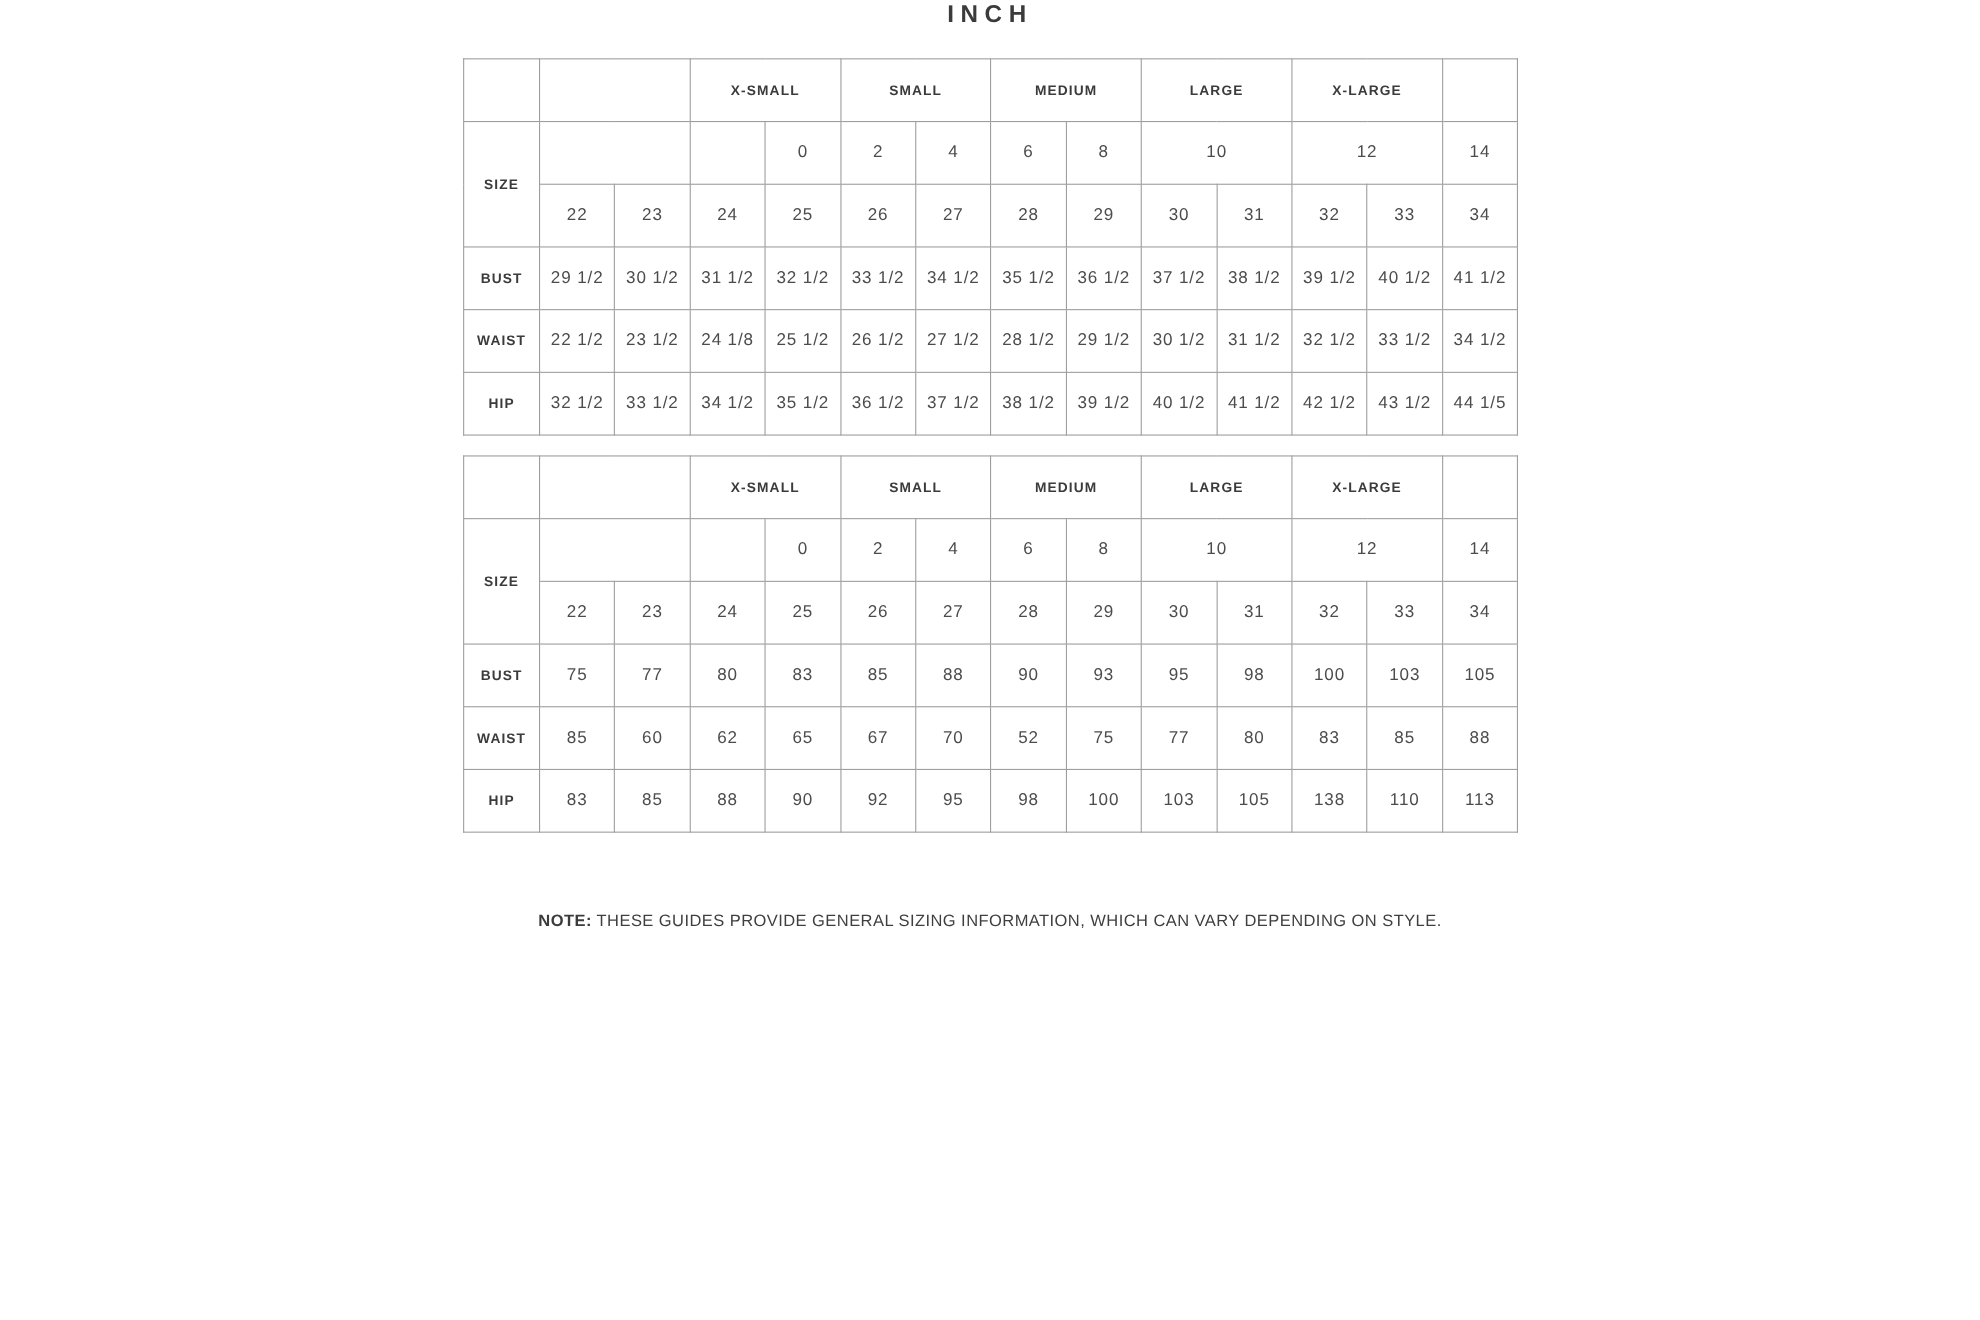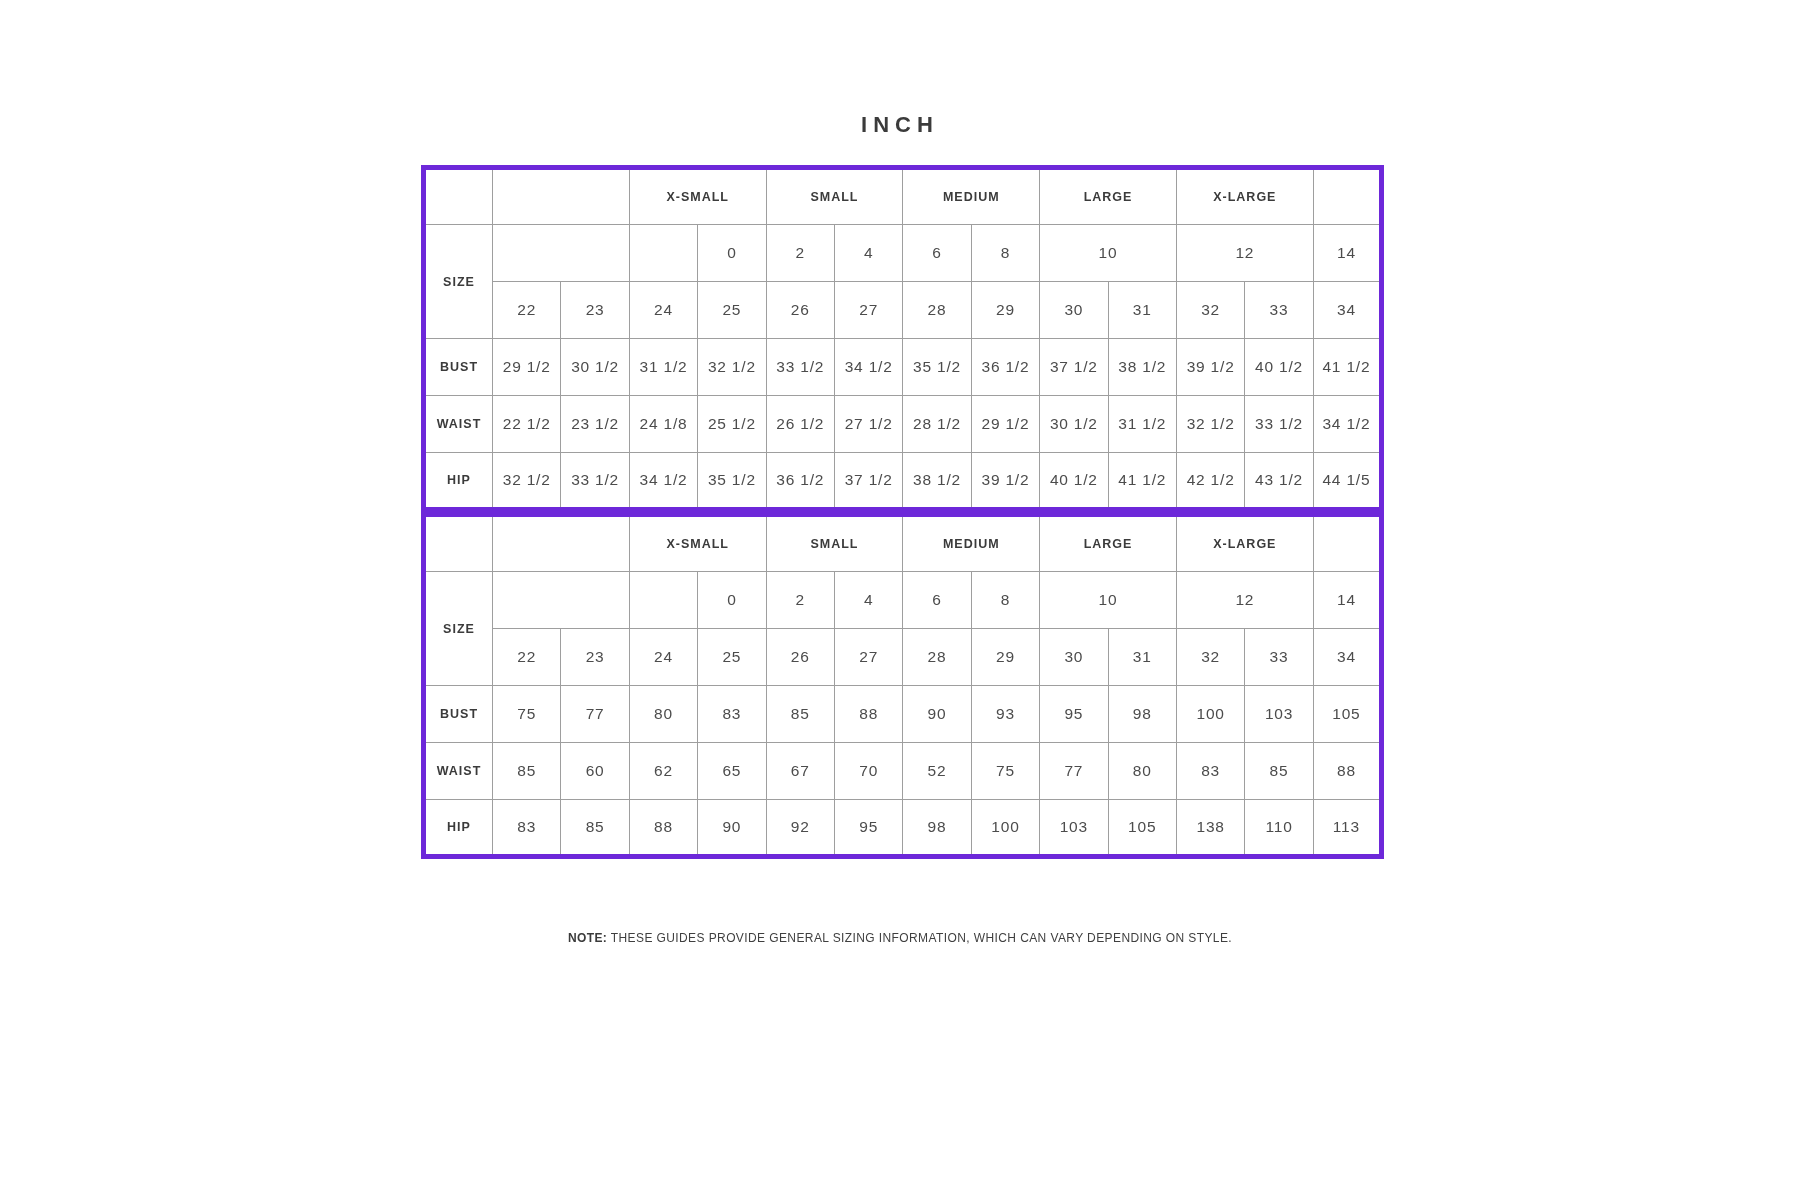--- a/index.html
+++ b/index.html
@@ -10,41 +10,41 @@
     font-family: "Liberation Sans", sans-serif;
   }
   body {
     width: 1800px;
     height: 1200px;
     overflow: hidden;
   }
   .sheet {
     width: 958px;
     margin: 0 auto;
-    padding-top: 112px;
   }
   .unit-title {
     margin: 0 0 27px 0;
     text-align: center;
     font-size: 22px;
     line-height: 26px;
     font-weight: bold;
     letter-spacing: 6px;
     color: #3b3b3b;
     font-stretch: condensed;
   }
   .unit-title.second {
     margin-top: 100px;
   }
   table.size-chart {
     width: 958px;
     table-layout: fixed;
     border-collapse: collapse;
-    border: 5px solid #6d28d9;
+    border: 1px solid #6d28d9;
     background: #ffffff;
+    margin-top: 18px;
   }
   table.size-chart td {
     border: 1px solid #9e9e9e;
     height: 57px;
     padding: 0;
     text-align: center;
     vertical-align: middle;
     overflow: hidden;
   }
   td.hdr {
@@ -56,21 +56,21 @@
   }
   td.num {
     font-size: 15.5px;
     letter-spacing: 0.8px;
     color: #4c4c4c;
     font-stretch: condensed;
   }
   .note {
     margin-top: 72px;
     text-align: center;
-    font-size: 12px;
+    font-size: 15px;
     letter-spacing: 0.4px;
     color: #3f3f3f;
     font-stretch: condensed;
     white-space: nowrap;
   }
   .note .note-label {
     font-weight: bold;
     color: #3b3b3b;
   }
 </style>

